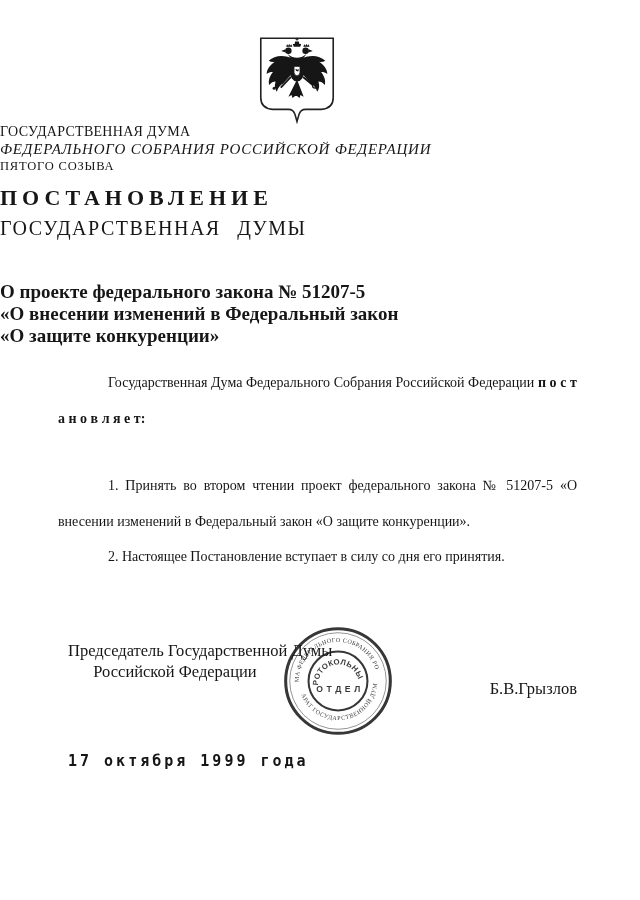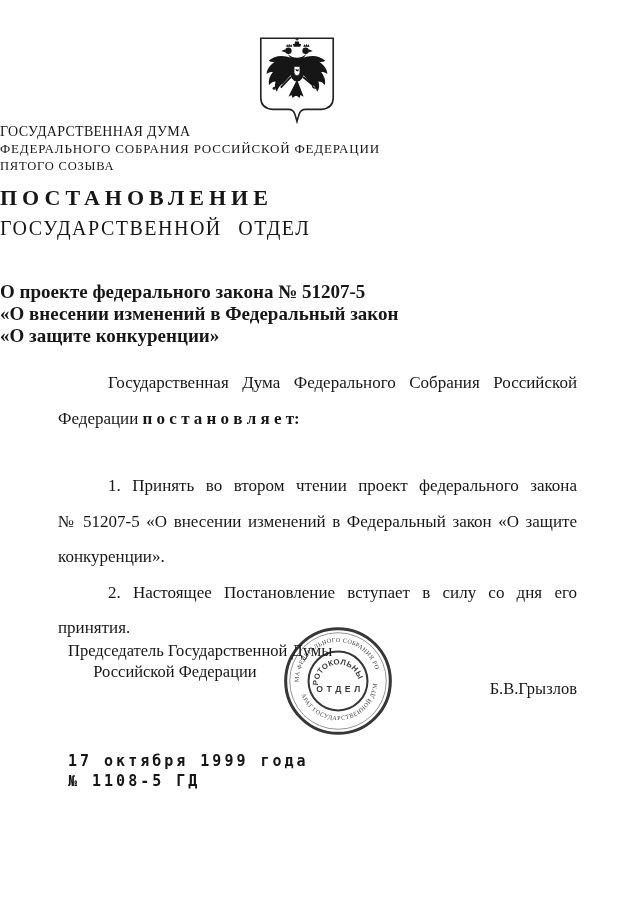--- a/index.html
+++ b/index.html
@@ -5,28 +5,28 @@
   html,body{margin:0;padding:0;background:#e8e8e8;}
   .page{
     position:relative;width:640px;height:900px;margin:0 auto;
     background:#ffffff;overflow:hidden;
     font-family:"Liberation Serif", serif;color:#161616;
   }
   .abs{position:absolute;}
   .centered{left:0;width:594px;text-align:left;}
   .emblem{top:37px;left:259px;width:76px;height:87px;}
   .org1{top:124px;font-size:14px;letter-spacing:0.3px;}
-  .org2{top:141px;font-size:13px;letter-spacing:0.8px;}
+  .org2{top:141px;font-size:15px;letter-spacing:0.8px;font-style:italic;}
   .org3{top:159px;font-size:12.5px;letter-spacing:0.8px;}
   .doctype{top:185px;font-size:22px;font-weight:bold;letter-spacing:5px;}
   .docsub{top:217px;font-size:20px;letter-spacing:1.5px;word-spacing:10px;}
   .subject{top:281px;font-size:19px;font-weight:bold;line-height:22px;}
   .bodytext{
     top:365px;left:58px;width:519px;
-    font-size:17px;line-height:35.5px;
+    font-size:14px;line-height:35.5px;
     text-align:justify;
   }
   .bodytext p{margin:0;text-indent:50px;}
   .bodytext p.gap{margin-top:32px;}
   .post-emph{font-weight:bold;}
   .signature{top:641px;left:68px;width:214px;font-size:16.5px;line-height:20.5px;}
   .sig1{white-space:nowrap;}
   .sig2,.sig3{text-align:center;}
   .signer{top:679px;right:63px;font-size:16.5px;}
   .stampbox{top:618px;left:275px;width:126px;height:126px;}
@@ -68,21 +68,21 @@
         <path d="M35.4,31.4 l2.1,1 l1.6,-0.5 l-1,2.1 l-2.1,-0.6 Z"></path>
       </g>
     </svg>
   </div>
 
   <div class="abs centered org1">ГОСУДАРСТВЕННАЯ ДУМА</div>
   <div class="abs centered org2">ФЕДЕРАЛЬНОГО СОБРАНИЯ РОССИЙСКОЙ ФЕДЕРАЦИИ</div>
   <div class="abs centered org3">ПЯТОГО СОЗЫВА</div>
 
   <div class="abs centered doctype">ПОСТАНОВЛЕНИЕ</div>
-  <div class="abs centered docsub">ГОСУДАРСТВЕННОЙ ОТДЕЛ</div>
+  <div class="abs centered docsub">ГОСУДАРСТВЕННАЯ ДУМЫ</div>
 
   <div class="abs centered subject">
     <div>О проекте федерального закона № 51207-5</div>
     <div>«О внесении изменений в Федеральный закон</div>
     <div>«О защите конкуренции»</div>
   </div>
 
   <div class="abs bodytext">
     <p><span>Государственная Дума Федерального Собрания Российской Федерации </span><span class="post-emph">п о с т а н о в л я е т:</span></p>
     <p class="gap">1. Принять во втором чтении проект федерального закона №&nbsp;51207-5 «О внесении изменений в Федеральный закон «О защите конкуренции».</p>
@@ -117,16 +117,15 @@
         <text font-family="Liberation Sans, sans-serif" font-weight="bold" font-size="7.6" letter-spacing="0.3">
           <textPath href="#arcInner" startOffset="50%" text-anchor="middle">ПРОТОКОЛЬНЫЙ</textPath>
         </text>
       </g>
       <text x="64" y="72.5" text-anchor="middle" font-family="Liberation Sans, sans-serif" font-weight="bold" font-size="8.5" letter-spacing="3.5" fill="#1c1c1c" opacity="0.88">ОТДЕЛ</text>
     </svg>
   </div>
 
   <div class="abs footer">
     <div>17 октября 1999 года</div>
-    <div>№ 1108-5 ГД</div>
   </div>
 
 </div>
 
 </body></html>

